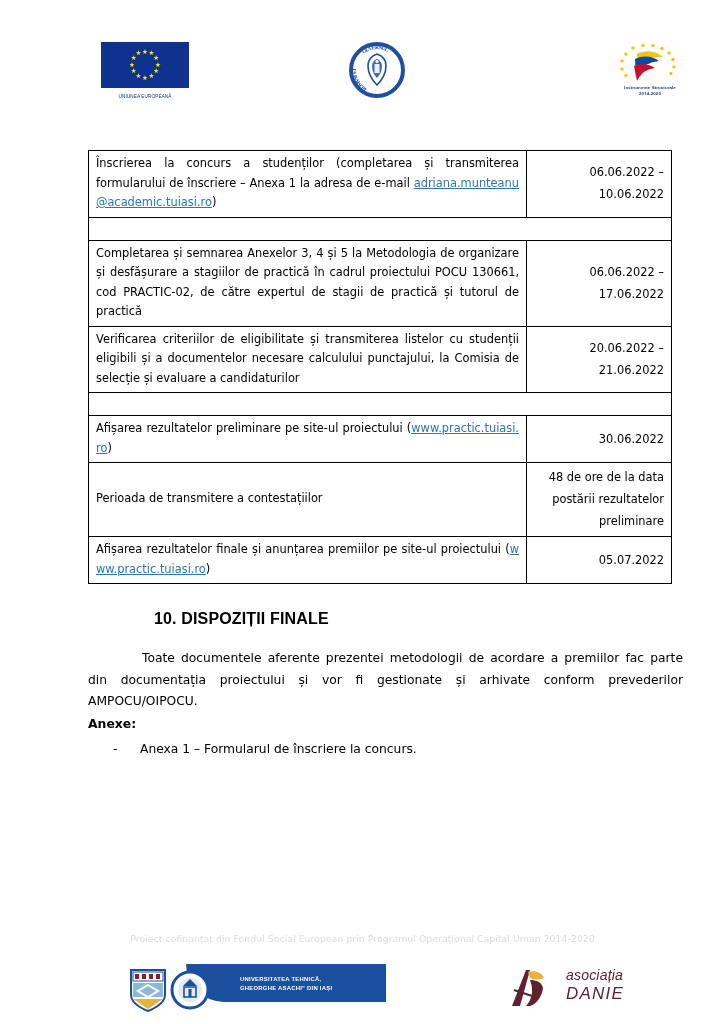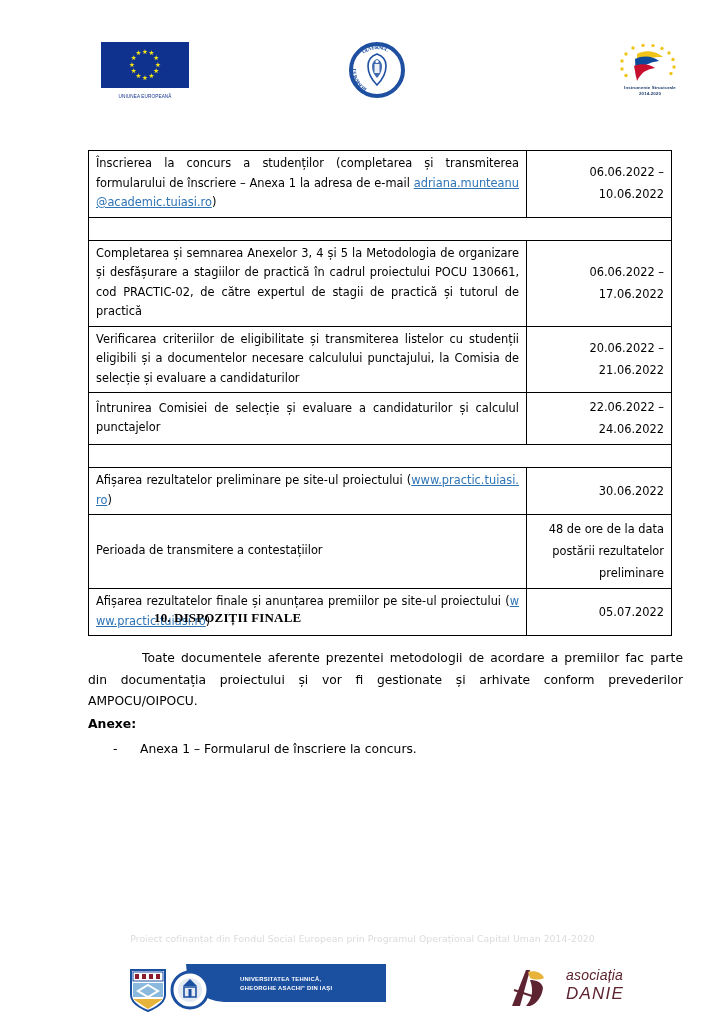--- a/index.html
+++ b/index.html
@@ -152,24 +152,24 @@
     color: #2e74b5;
     text-decoration: underline;
     word-break: break-all;
   }
 
   
   .section-heading {
     position: absolute;
     left: 154px;
     top: 610px;
-    font-size: 13px;
+    font-size: 16px;
     font-weight: bold;
     letter-spacing: 0.15px;
-    font-family: Liberation Serif, serif;
+    font-family: Liberation Sans, sans-serif;
   }
   .body-para {
     position: absolute;
     left: 88px;
     top: 648px;
     width: 595px;
     font-size: 12.3px;
     line-height: 21.5px;
     text-align: justify;
     text-justify: inter-word;
@@ -372,24 +372,20 @@
         <td colspan="2"></td>
       </tr>
       <tr>
         <td class="c-task">Completarea și semnarea Anexelor 3, 4 și 5 la Metodologia de organizare și desfășurare a stagiilor de practică în cadrul proiectului POCU 130661, cod PRACTIC-02, de către expertul de stagii de practică și tutorul de practică</td>
         <td class="c-date">06.06.2022 – 17.06.2022</td>
       </tr>
       <tr>
         <td class="c-task">Verificarea criteriilor de eligibilitate și transmiterea listelor cu studenții eligibili și a documentelor necesare calculului punctajului, la Comisia de selecție și evaluare a candidaturilor</td>
         <td class="c-date">20.06.2022 – 21.06.2022</td>
       </tr>
-      <tr>
-        <td class="c-task">Întrunirea Comisiei de selecție și evaluare a candidaturilor și calculul punctajelor</td>
-        <td class="c-date">22.06.2022 – 24.06.2022</td>
-      </tr>
       <tr class="spacer">
         <td colspan="2"></td>
       </tr>
       <tr>
         <td class="c-task">Afișarea rezultatelor preliminare pe site-ul proiectului (<span class="link">www.practic.tuiasi.ro</span>)</td>
         <td class="c-date">30.06.2022</td>
       </tr>
       <tr>
         <td class="c-task">Perioada de transmitere a contestațiilor</td>
         <td class="c-date">48 de ore de la data postării rezultatelor preliminare</td>

